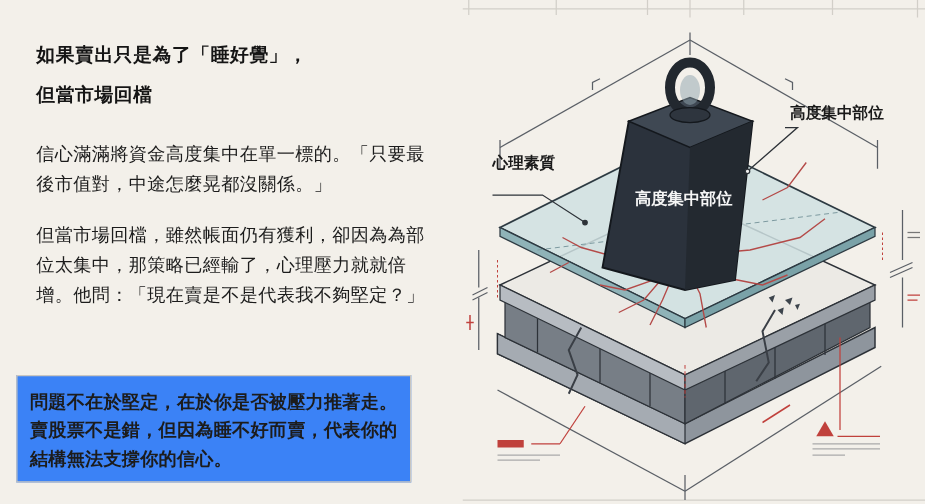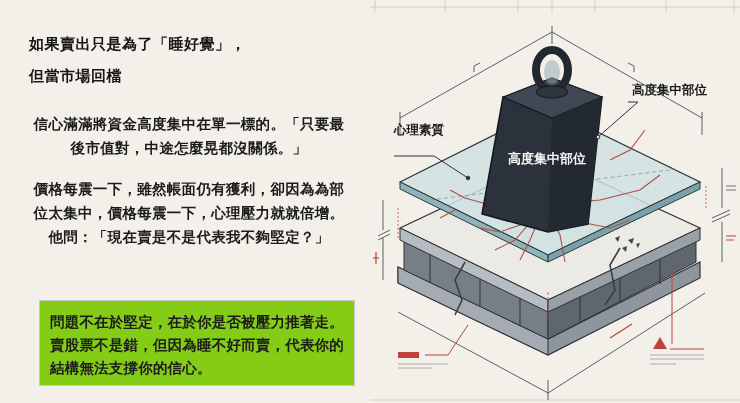--- a/index.html
+++ b/index.html
@@ -14,28 +14,28 @@
       position: absolute; left: 0; top: 0; width: 370px; height: 403px;
     }
     .title {
       position: absolute; left: 29px; top: 28px; width: 420px;
       font-size: 15px; font-weight: bold; line-height: 32px;
       letter-spacing: 0.5px; margin: 0; white-space: nowrap;
     }
     .title .line { display: block; }
     .para {
       position: absolute; left: 29px; width: 320px;
-      font-size: 14.5px; font-weight: bold; line-height: 24px;
-      margin: 0; color: #1c1c1c; letter-spacing: 0.3px; text-align: center;
+      font-size: 14.5px; font-weight: normal; line-height: 24px;
+      margin: 0; color: #1c1c1c; letter-spacing: 0.3px;
     }
     .p1 { top: 112px; }
     .p2 { top: 177px; }
     .quote-box {
-      position: absolute; left: 39px; top: 300px; width: 316px; height: 86px;
-      border: 1.5px solid #c9c6c0; background: #84cc16;
+      position: absolute; left: 13px; top: 300px; width: 316px; height: 86px;
+      border: 1.5px solid #c9c6c0; background: #3b82f6;
       box-sizing: border-box; padding: 10px 10px 0 10px;
     }
     .quote-box p {
       margin: 0; font-size: 14.5px; font-weight: bold; line-height: 23px;
       color: #1c1c1c; letter-spacing: 0.2px;
     }
     .diagram {
       position: absolute; left: 370px; top: 0; width: 370px; height: 379px;
     }
     .diagram svg { position: absolute; left: 0; top: 0; }
@@ -48,21 +48,21 @@
   </style>
 </head>
 <body>
 
 <div class="left">
   <h1 class="title">
     <span class="line">如果賣出只是為了「睡好覺」，</span>
     <span class="line">但當市場回檔</span>
   </h1>
   <p class="para p1">信心滿滿將資金高度集中在單一標的。「只要最後市值對，中途怎麼晃都沒關係。」</p>
-  <p class="para p2">價格每震一下，雖然帳面仍有獲利，卻因為為部位太集中，價格每震一下，心理壓力就就倍增。他問：「現在賣是不是代表我不夠堅定？」</p>
+  <p class="para p2">但當市場回檔，雖然帳面仍有獲利，卻因為為部位太集中，那策略已經輸了，心理壓力就就倍增。他問：「現在賣是不是代表我不夠堅定？」</p>
   <div class="quote-box">
     <p>問題不在於堅定，在於你是否被壓力推著走。賣股票不是錯，但因為睡不好而賣，代表你的結構無法支撐你的信心。</p>
   </div>
 </div>
 
 <div class="diagram">
   <svg width="370" height="403" viewBox="0 0 370 403">
 
     <line x1="0" y1="7" x2="370" y2="7" stroke="#d2cfc8" stroke-width="1"></line>
     <g stroke="#d2cfc8" stroke-width="1">

